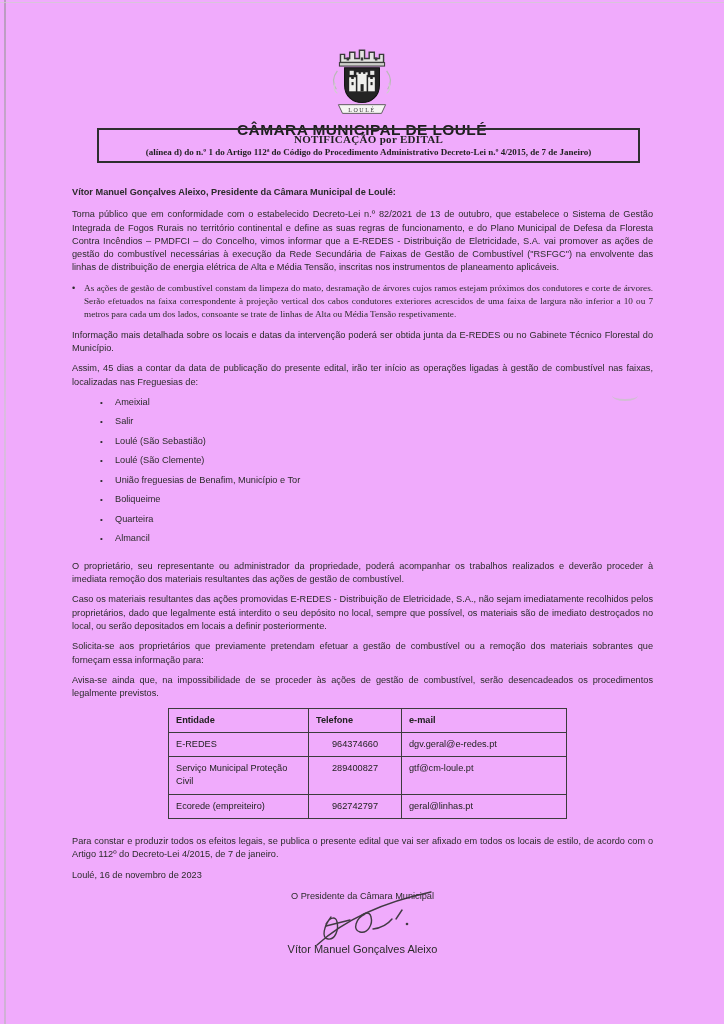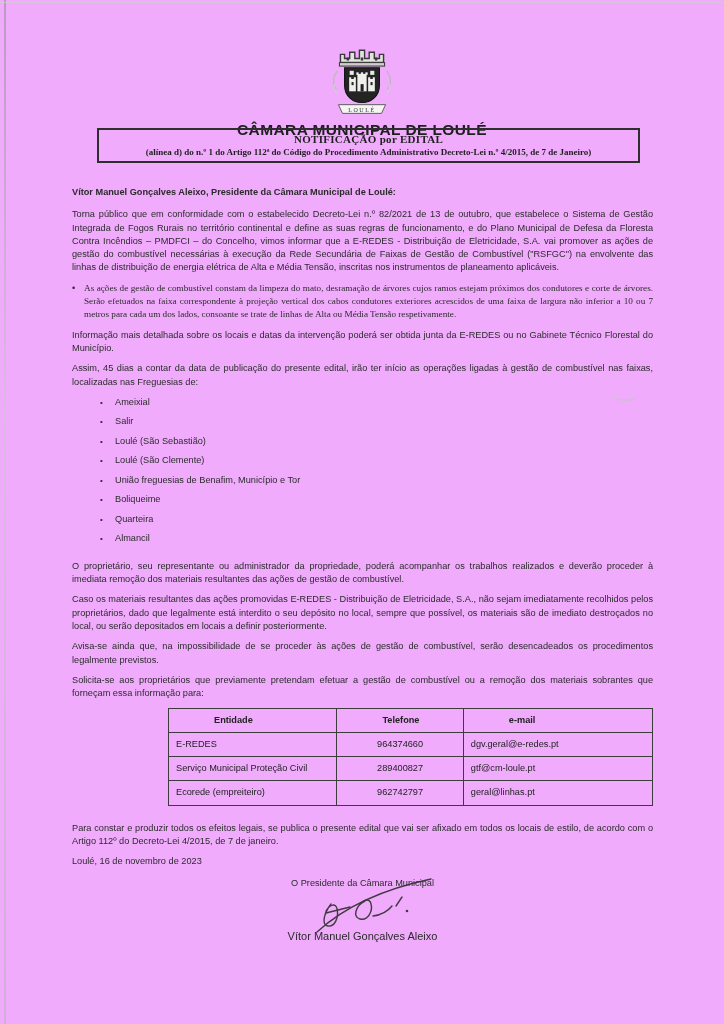--- a/index.html
+++ b/index.html
@@ -35,21 +35,21 @@
   .bullet-par .bullet-text{flex:1;text-align:justify;font-family:Liberation Serif, serif;}
   ul.freguesias{list-style:none;margin:3px 0 8px 0;padding:0;}
   ul.freguesias li{display:flex;height:19.5px;align-items:flex-start;padding-left:28px;}
   ul.freguesias .bullet{flex:0 0 15px;font-size:8px;line-height:13px;}
 
   table.contacts{border-collapse:collapse;margin:6px 0 16px 96px;
     font-size:9.2px;color:#222;}
   table.contacts th,table.contacts td{
     border:1.3px solid #3c3c3c;padding:5px 7px;font-weight:normal;
     text-align:left;vertical-align:top;}
-  table.contacts th{font-weight:bold;padding-left:45px;}
+  table.contacts th{font-weight:bold;}
   table.contacts .col-entidade{width:125px;}
   table.contacts .col-telefone{width:78px;}
   table.contacts .col-email{width:150px;}
   table.contacts td.tel{text-align:center;}
 
   .dateline{margin-top:2px;}
   .signature-block{width:260px;margin:8px auto 0;text-align:center;position:relative;}
   .sig-role{font-size:9.2px;}
   .sig-svg{display:block;margin:-16px auto -6px;position:relative;z-index:2;}
   .sig-name{font-size:11px;}
@@ -151,22 +151,22 @@
           <span>Quarteira</span>
         </li>
       <li>
           <span class="bullet">•</span>
           <span>Almancil</span>
         </li>
     </ul>
 
     <p>O proprietário, seu representante ou administrador da propriedade, poderá acompanhar os trabalhos realizados e deverão proceder à imediata remoção dos materiais resultantes das ações de gestão de combustível.</p>
     <p>Caso os materiais resultantes das ações promovidas E-REDES - Distribuição de Eletricidade, S.A., não sejam imediatamente recolhidos pelos proprietários, dado que legalmente está interdito o seu depósito no local, sempre que possível, os materiais são de imediato destroçados no local, ou serão depositados em locais a definir posteriormente.</p>
+    <p>Solicita-se aos proprietários que previamente pretendam efetuar a gestão de combustível ou a remoção dos materiais sobrantes que forneçam essa informação para:</p>
     <p>Avisa-se ainda que, na impossibilidade de se proceder às ações de gestão de combustível, serão desencadeados os procedimentos legalmente previstos.</p>
-    <p>Solicita-se aos proprietários que previamente pretendam efetuar a gestão de combustível ou a remoção dos materiais sobrantes que forneçam essa informação para:</p>
 
     <table class="contacts">
       <thead>
         <tr>
           <th class="col-entidade">Entidade</th>
           <th class="col-telefone">Telefone</th>
           <th class="col-email">e-mail</th>
         </tr>
       </thead>
       <tbody>

